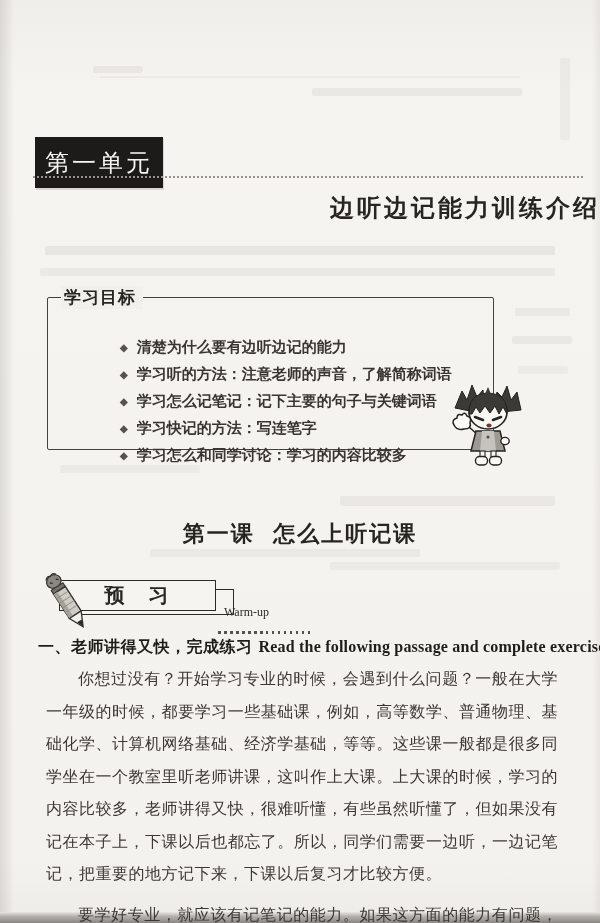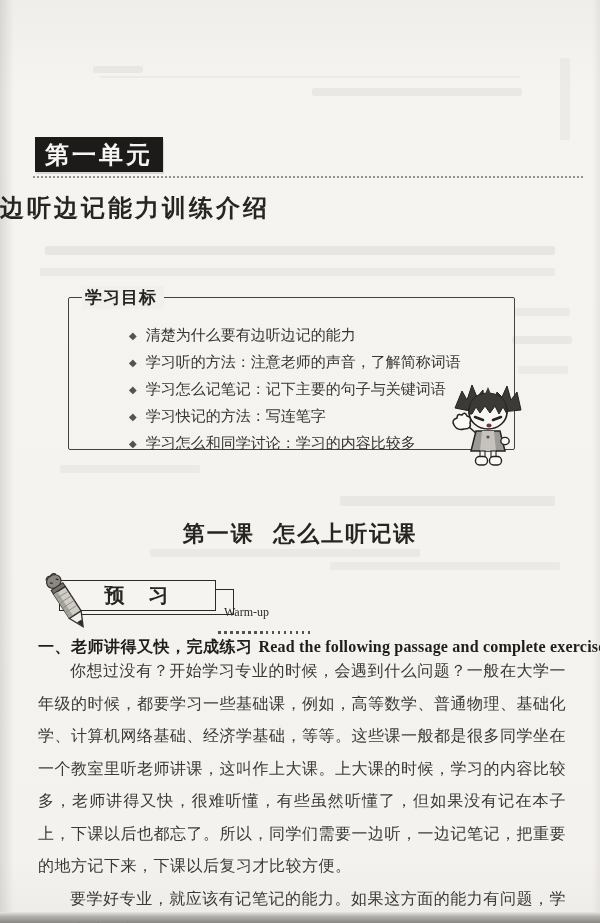--- a/index.html
+++ b/index.html
@@ -20,51 +20,51 @@
     background:linear-gradient(180deg,#dcdad6 0%,#b3b0ab 35%,#8a8884 100%);
     border-top:1px solid #e2e0dc;}
   .edge-right{position:absolute;right:0;top:0;bottom:0;width:8px;
     background:linear-gradient(270deg,rgba(120,115,108,.10),rgba(120,115,108,0));}
 
   
   .bleed{position:absolute;background:#8d8982;opacity:.10;filter:blur(.7px);border-radius:2px;}
 
   
   .unit-badge{
-    position:absolute;left:35px;top:137px;width:128px;height:35px;
+    position:absolute;left:35px;top:137px;width:128px;height:51px;
     background:#1c1b19;color:#f6f5f3;
-    font-family:"Liberation Sans", sans-serif;font-weight:bold;
+    font-family:"Liberation Sans", sans-serif;font-weight:normal;
     font-size:24px;letter-spacing:3px;
     display:flex;align-items:center;justify-content:center;
     box-shadow:1px 2px 0 rgba(60,56,50,.15);
   }
   .dotted-rule{
     position:absolute;left:32px;right:16px;top:176px;height:2px;
     background-image:radial-gradient(circle,#96928b 0.8px,rgba(0,0,0,0) 1px);
     background-size:4px 2px;background-repeat:repeat-x;
   }
   .unit-title{
     position:absolute;left:0;right:0;top:192px;margin:0;
-    text-align:left;
+    text-align:right;
     font-family:"Liberation Sans", sans-serif;font-weight:bold;
     font-size:24px;letter-spacing:3px;color:#27251f;
   }
 
   
   .objectives-box{
-    position:absolute;left:68px;top:297px;width:445px;height:151px;
+    position:absolute;left:47px;top:297px;width:445px;height:151px;
     border:1.5px solid #45423c;border-radius:2px;
   }
   .objectives-legend{
     position:absolute;left:13px;top:-12px;
     background:#f2f0ed;padding:0 7px 0 3px;
     font-family:"Liberation Sans", sans-serif;font-weight:bold;
     font-size:17px;letter-spacing:1px;color:#27251f;
   }
-  .objectives-list{list-style:none;margin:0;padding:24px 0 0 60px;}
+  .objectives-list{list-style:none;margin:12px;padding:24px 0 0 60px;font-weight:bold;}
   .objectives-list li{height:27px;line-height:27px;font-size:15px;color:#393530;white-space:nowrap;}
   .objectives-list .bullet{color:#57534c;font-size:10px;margin-right:9px;vertical-align:1px;}
 
   
   .girl-mascot{position:absolute;left:449px;top:381px;width:78px;height:86px;z-index:3;}
   .pencil-mascot{position:absolute;left:33px;top:567px;width:72px;height:76px;z-index:4;}
 
   
   .lesson-title{
     position:absolute;left:0;right:0;top:503px;margin:16px;text-align:center;
@@ -103,21 +103,21 @@
   }
   .exercise-heading .cn{font-family:"Liberation Sans", sans-serif;font-weight:bold;letter-spacing:.5px;}
   .exercise-heading .en{font-family:"Liberation Serif", serif;font-weight:bold;margin-left:6px;letter-spacing:.2px;}
 
   
   .passage{
     position:absolute;left:38px;top:655px;width:528px;
     font-family:"Liberation Serif", serif;font-size:16px;line-height:32.5px;
     color:#3c3833;text-align:justify;
   }
-  .passage p{margin:0;text-indent:2em;letter-spacing:.5px;}
+  .passage p{margin:8px;text-indent:2em;letter-spacing:.5px;}
 </style>
 </head>
 <body>
 
 <div class="page">
 
   <div class="edge-left"></div>
   <div class="edge-right"></div>
   <div class="edge-bottom"></div>
 

